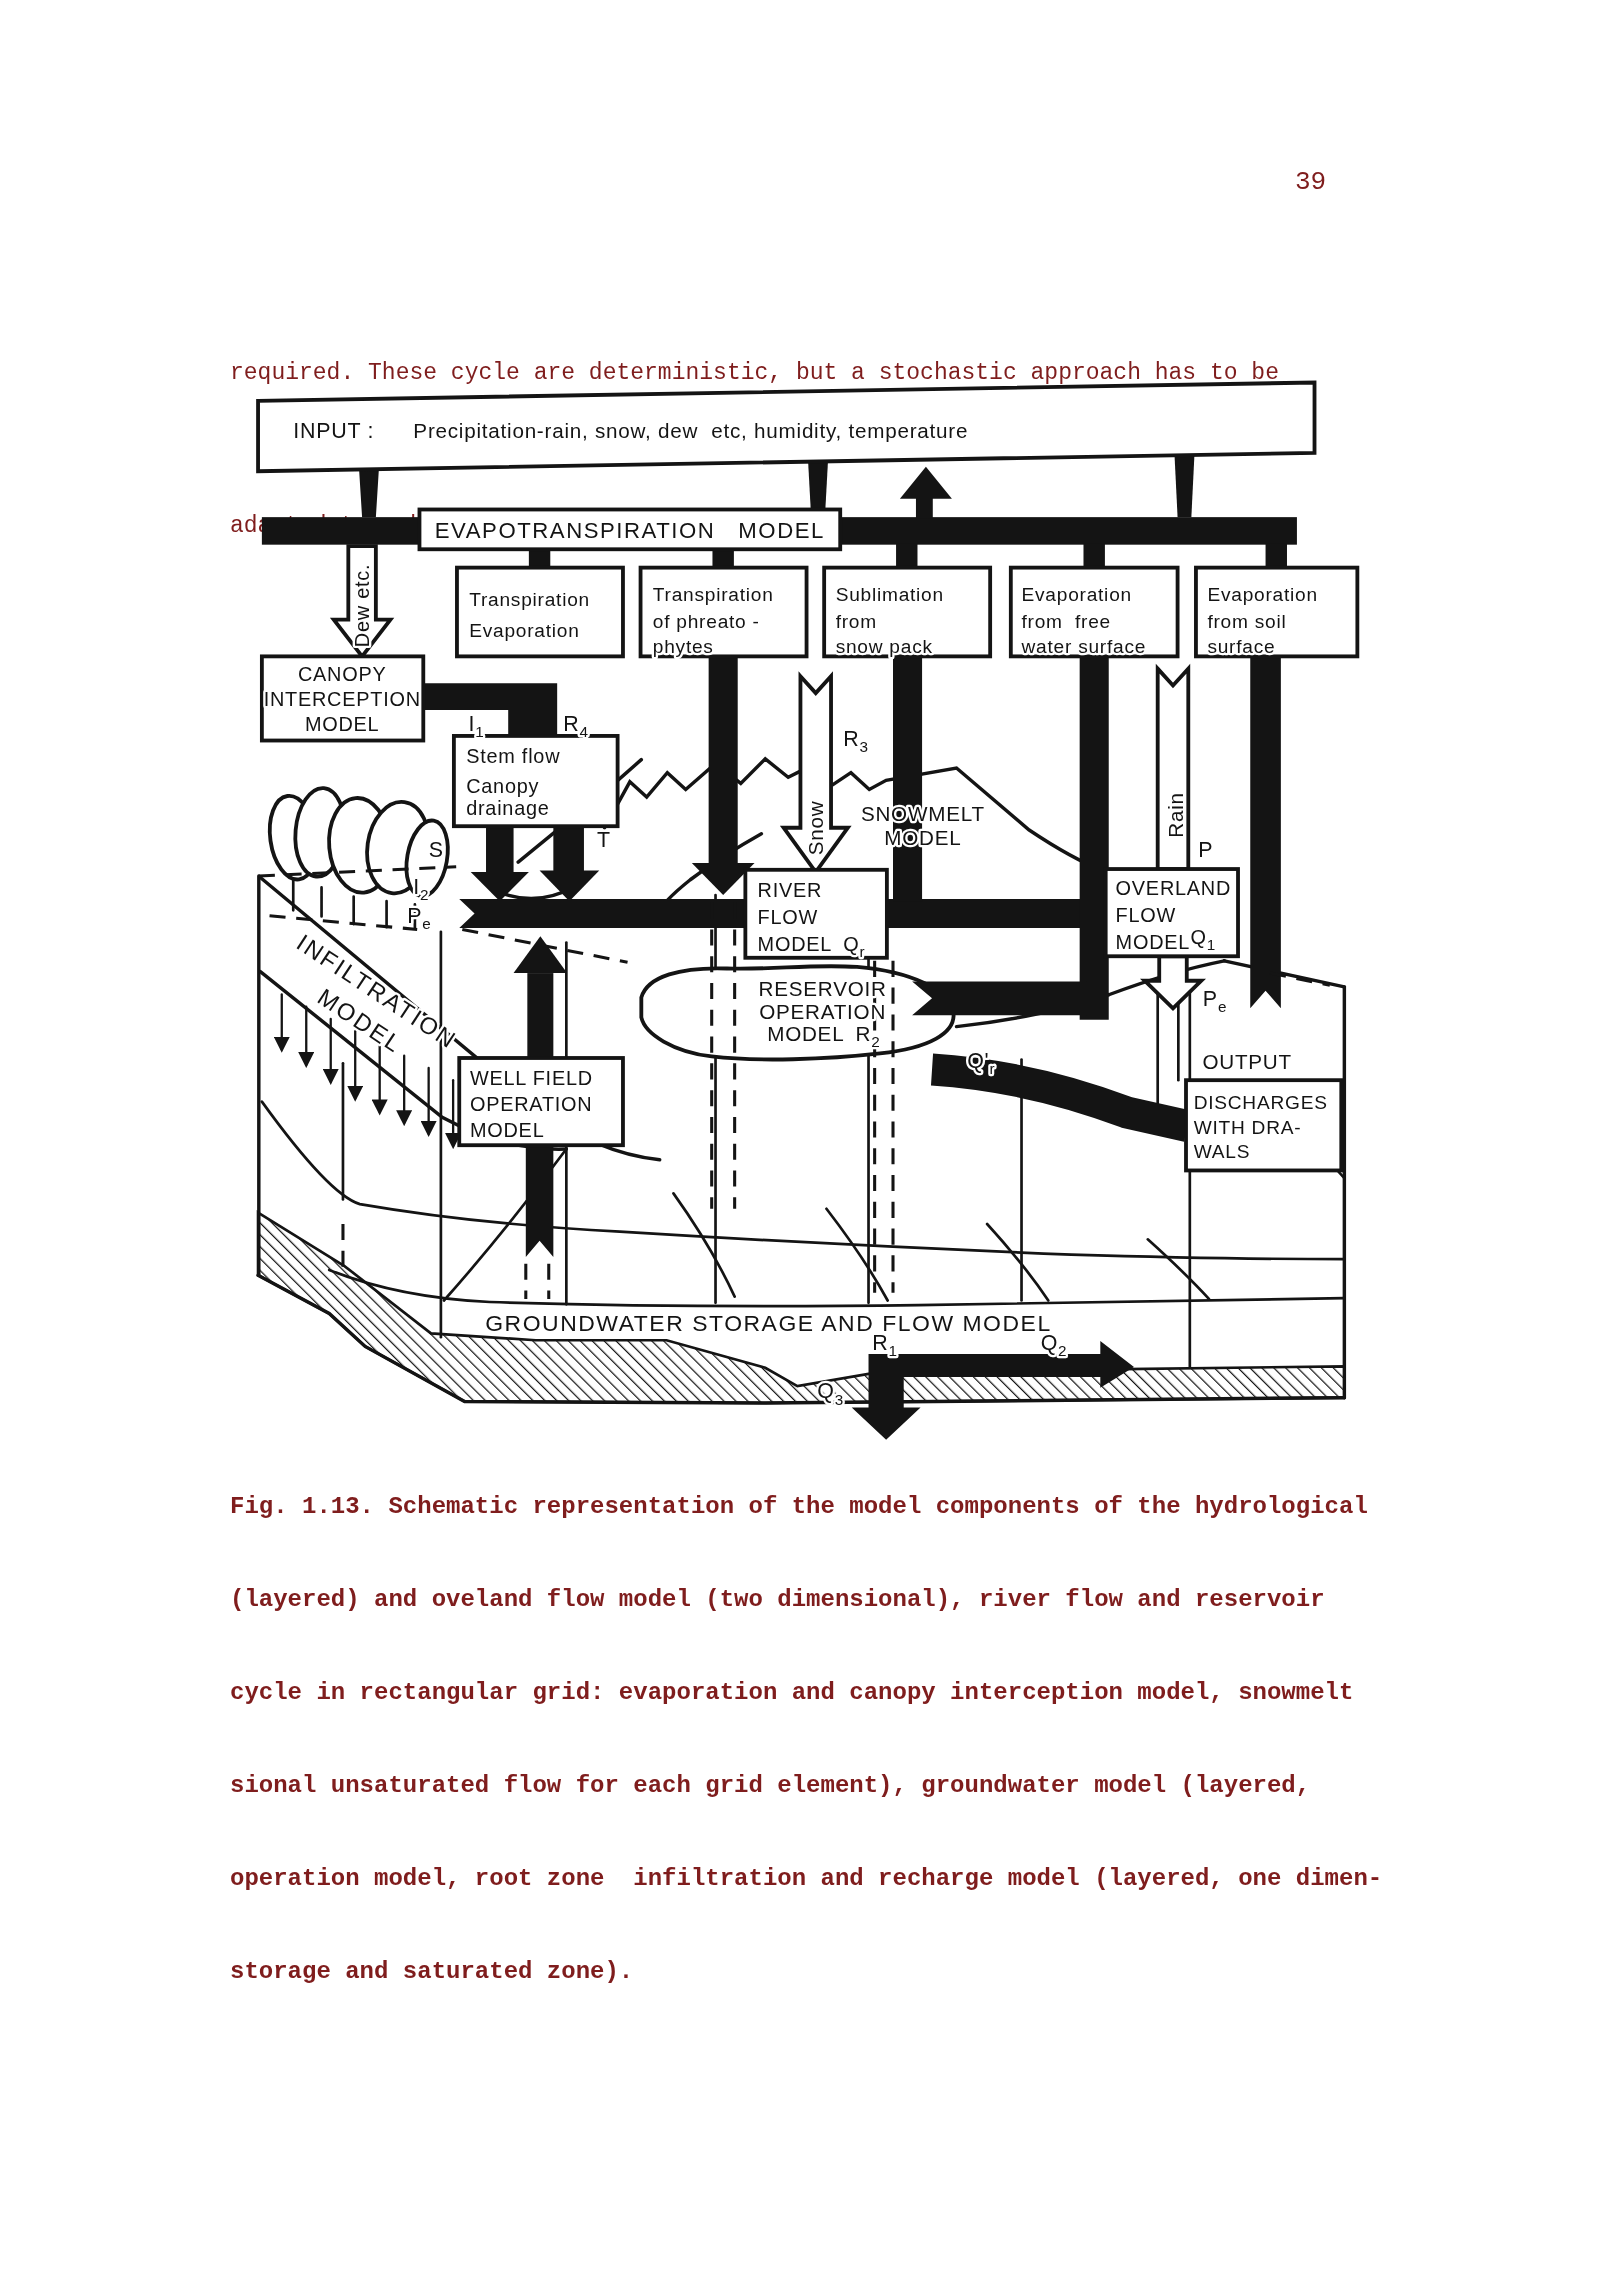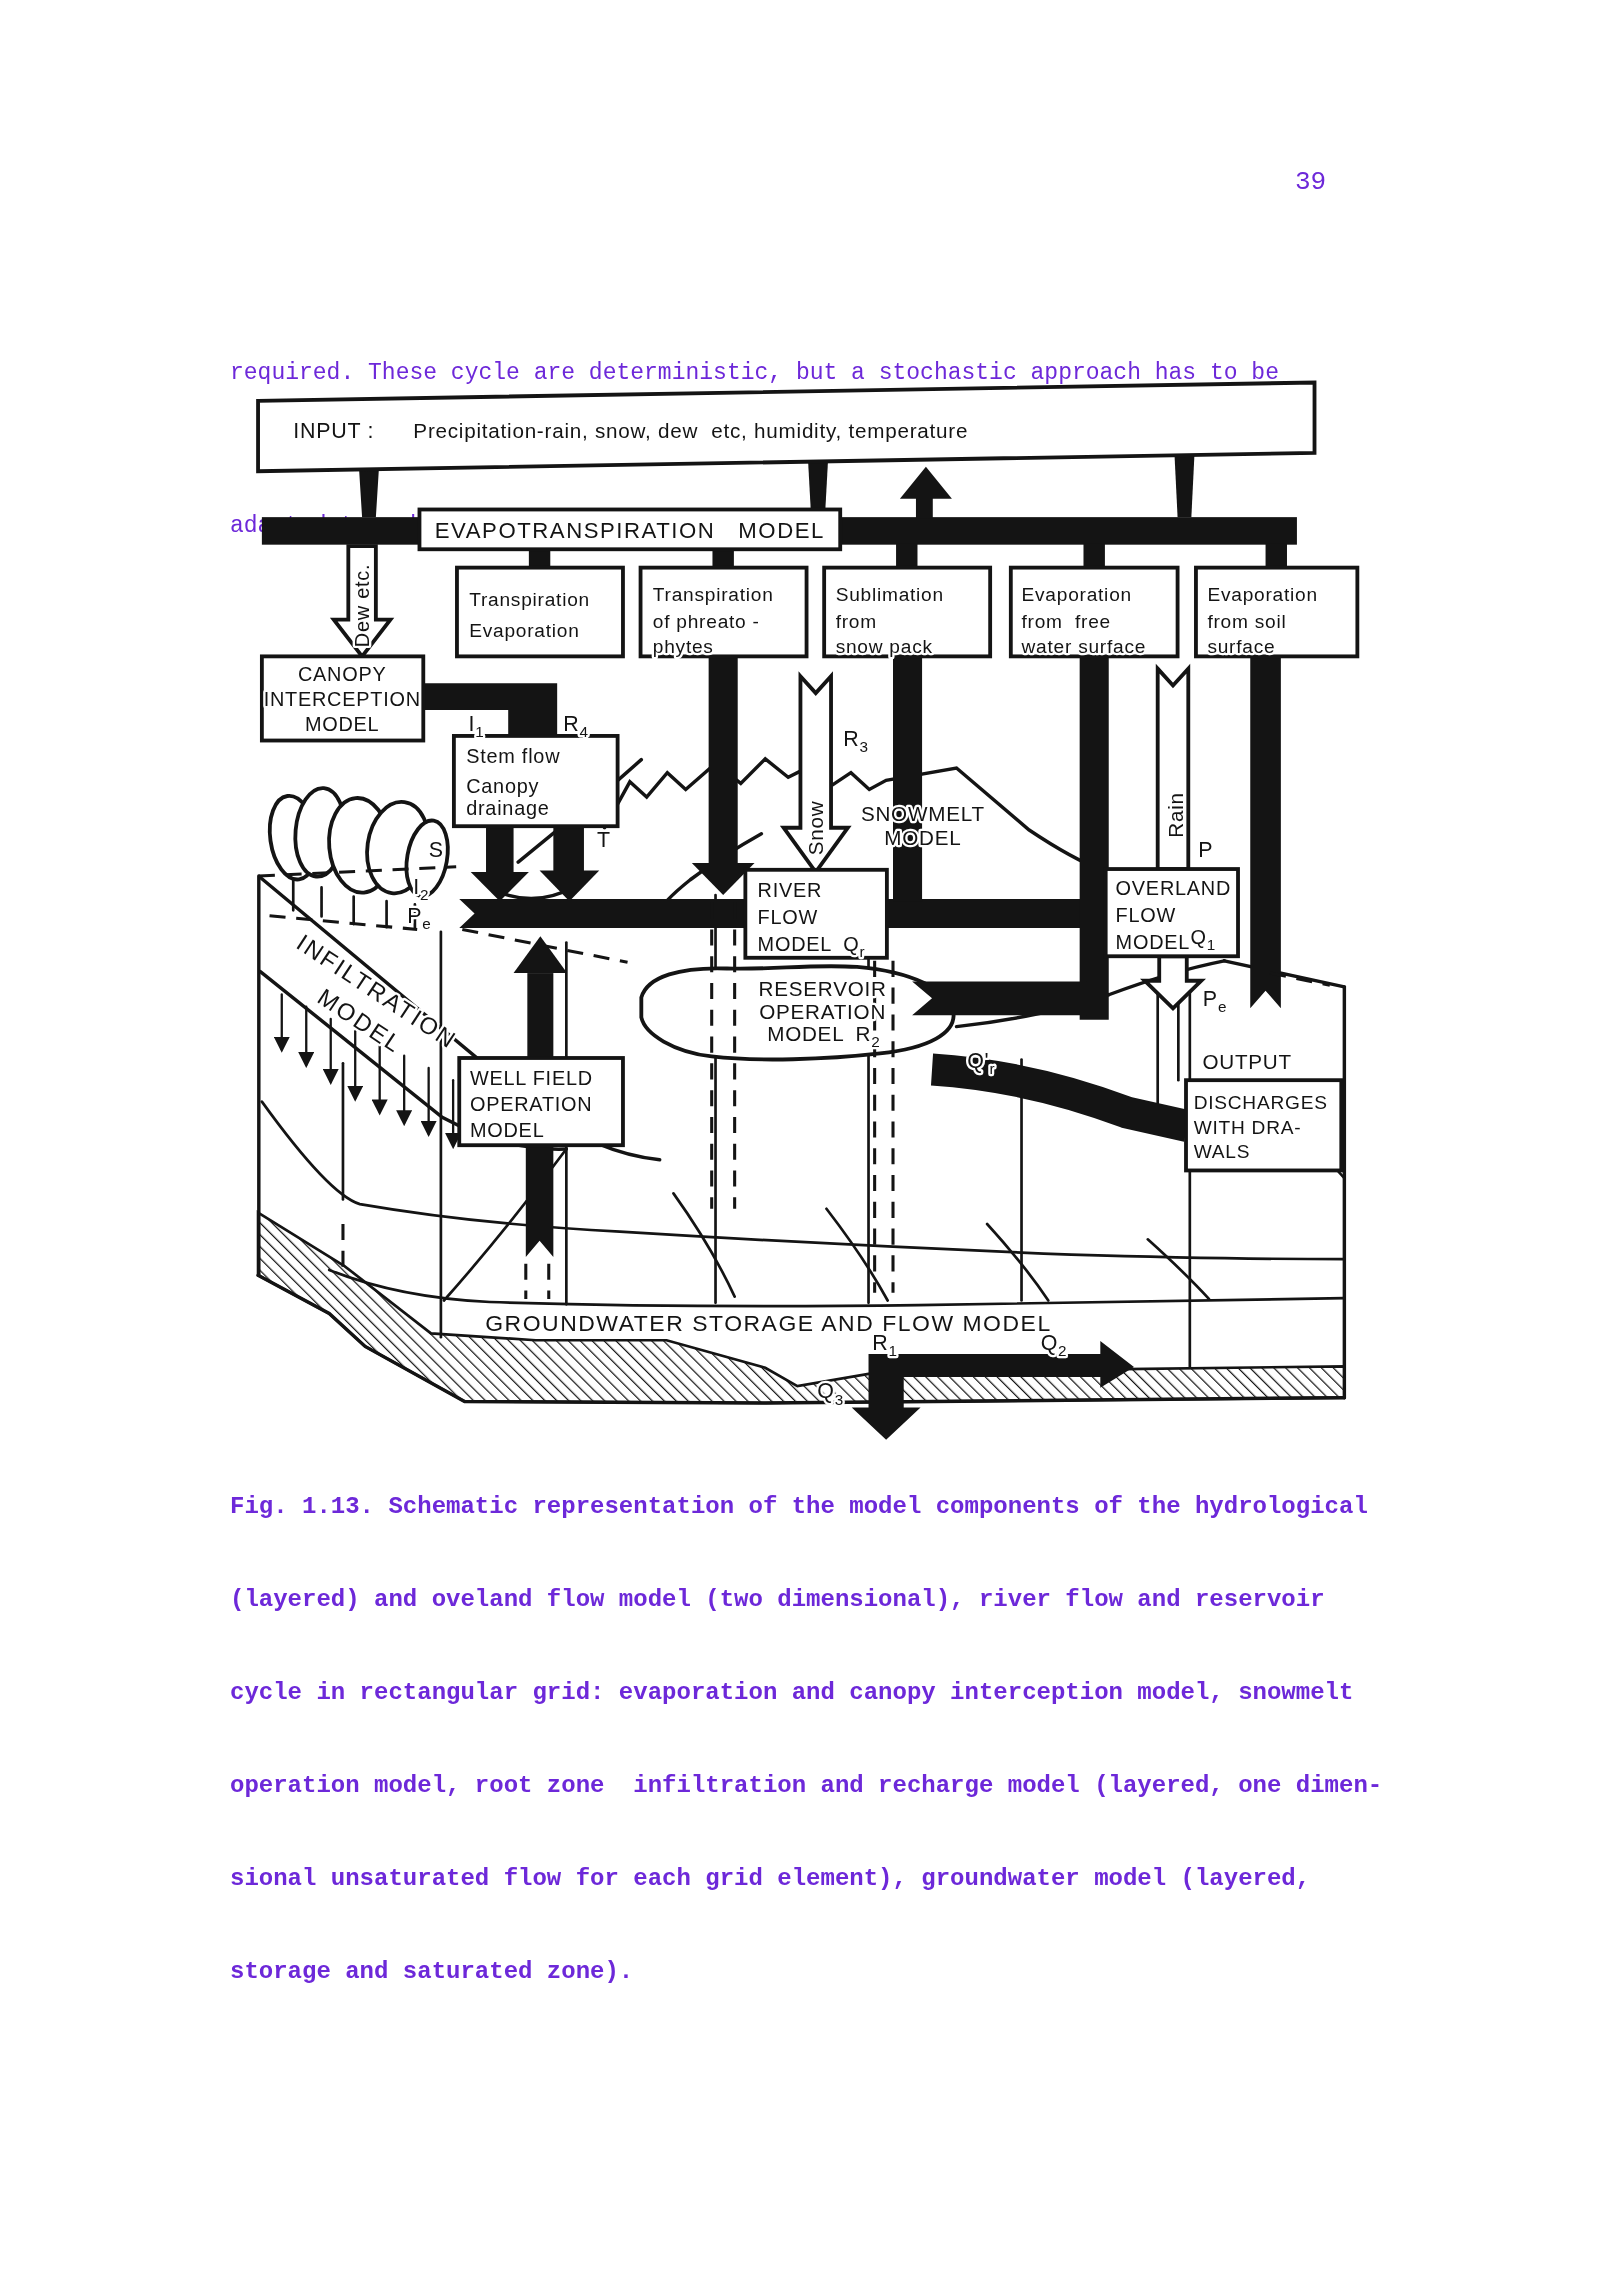--- a/index.html
+++ b/index.html
@@ -1,16 +1,16 @@
 <!DOCTYPE html>
 <html style="font-size:12.2px"><head>
 <meta charset="utf-8">
 <style>
   html,body{margin:0;padding:0;background:#e8e8e8;}
-  .page{position:relative;width:1607px;height:2295px;background:#ffffff;color:#6d28d9;
+  .page{position:relative;width:1607px;height:2295px;background:#ffffff;color:#7f1d1d;
         font-family:"Liberation Mono",monospace;overflow:hidden;}
   .pageno{position:absolute;left:1295px;top:167px;font-size:26px;}
   .intro{position:absolute;left:230px;top:246px;font-size:23px;line-height:51px;white-space:pre;}
   .caption{position:absolute;left:230px;top:1429px;font-size:24px;line-height:31px;white-space:pre;font-weight:bold;}
   svg{position:absolute;left:0;top:0;}
   svg text{font-family:"Liberation Sans",sans-serif;fill:#141414;white-space:pre;
            paint-order:stroke;stroke:#ffffff;stroke-width:6px;stroke-linejoin:round;}
   .t25{font-size:25px;letter-spacing:1px;}
   .t26{font-size:26px;letter-spacing:1px;}
   .t27{font-size:27px;letter-spacing:1px;}
@@ -261,19 +261,19 @@
     <text x="634" y="1740" class="t30">GROUNDWATER STORAGE AND FLOW MODEL</text>
     <text x="1140" y="1765" class="t28"><tspan>R</tspan><tspan class="sub" dy="8">1</tspan></text>
     <text x="1360" y="1765" class="t28"><tspan>Q</tspan><tspan class="sub" dy="8">2</tspan></text>
     <text x="1068" y="1828" class="t28"><tspan>Q</tspan><tspan class="sub" dy="8">3</tspan></text>
   </svg>
 
   <div class="caption">
     <div>Fig. 1.13. Schematic representation of the model components of the hydrological</div>
     <div>(layered) and oveland flow model (two dimensional), river flow and reservoir</div>
     <div>cycle in rectangular grid: evaporation and canopy interception model, snowmelt</div>
+    <div>sional unsaturated flow for each grid element), groundwater model (layered,</div>
     <div>operation model, root zone  infiltration and recharge model (layered, one dimen-</div>
-    <div>sional unsaturated flow for each grid element), groundwater model (layered,</div>
     <div>storage and saturated zone).</div>
   </div>
 
 </div>
 
 
 </body></html>

